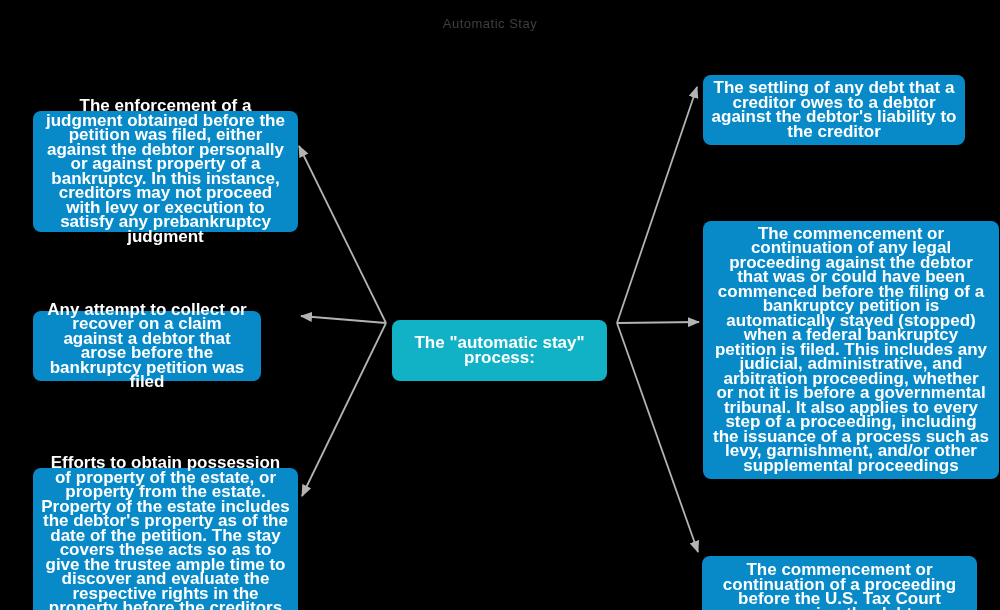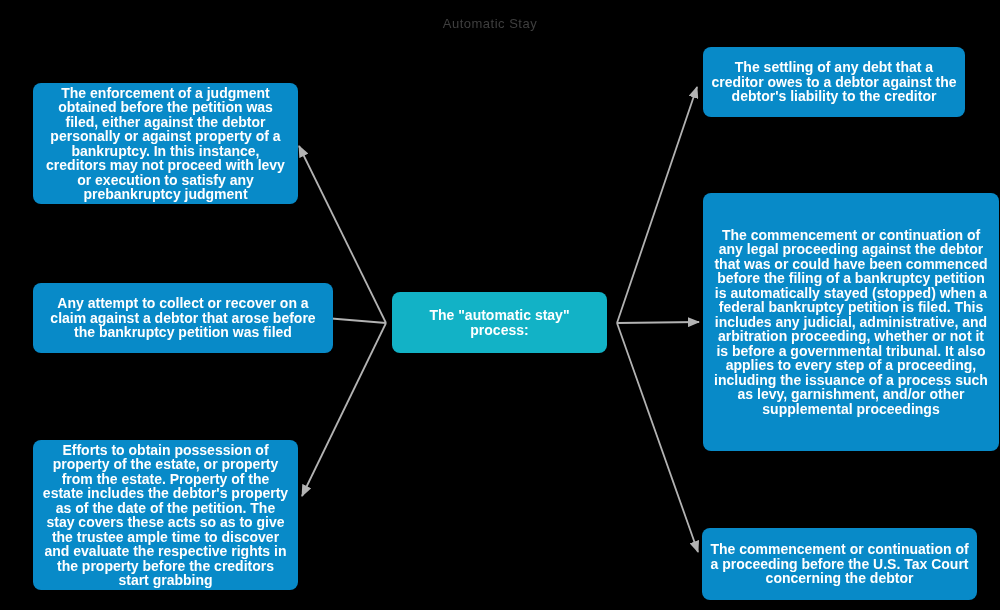--- a/index.html
+++ b/index.html
@@ -17,26 +17,26 @@
   svg.connectors{position:absolute;top:0;left:0;z-index:1;}
   svg.connectors line{stroke:var(--connector,#b3b3b3);stroke-width:1.8px;}
   svg.connectors .head{fill:var(--connector,#b3b3b3);}
   .node{
     position:absolute;z-index:2;
     display:flex;align-items:center;justify-content:center;
     text-align:center;
     border-radius:8px;
     padding:0 8px;box-sizing:border-box;
     color:var(--node-text,#fff);
-    font-size:14px;font-weight:700;line-height:14.5px;
+    font-size:17px;font-weight:700;line-height:14.5px;margin-top:28px;
   }
   .node.blue{background:var(--box-blue,#088ac8);}
   .node.teal{background:var(--center-teal,#12b2c6);}
   #node-judgment   {left:33px; top:83px;  width:265px;height:121px;justify-content:flex-end;}
-  #node-claim      {left:33px; top:283px; width:300px;height:70px;justify-content:flex-end;}
+  #node-claim      {left:33px; top:283px; width:228px;height:70px;justify-content:flex-end;}
   #node-property   {left:33px; top:440px; width:265px;height:150px;}
   #node-setoff     {left:703px;top:47px;  width:262px;height:70px;}
   #node-proceedings{left:703px;top:193px; width:296px;height:258px;padding:0 10px;}
   #node-taxcourt   {left:702px;top:528px; width:275px;height:72px;}
   #node-center     {left:392px;top:292px; width:215px;height:61px;}
 </style>
 </head>
 <body>
 
 <div class="title">Automatic Stay</div>

